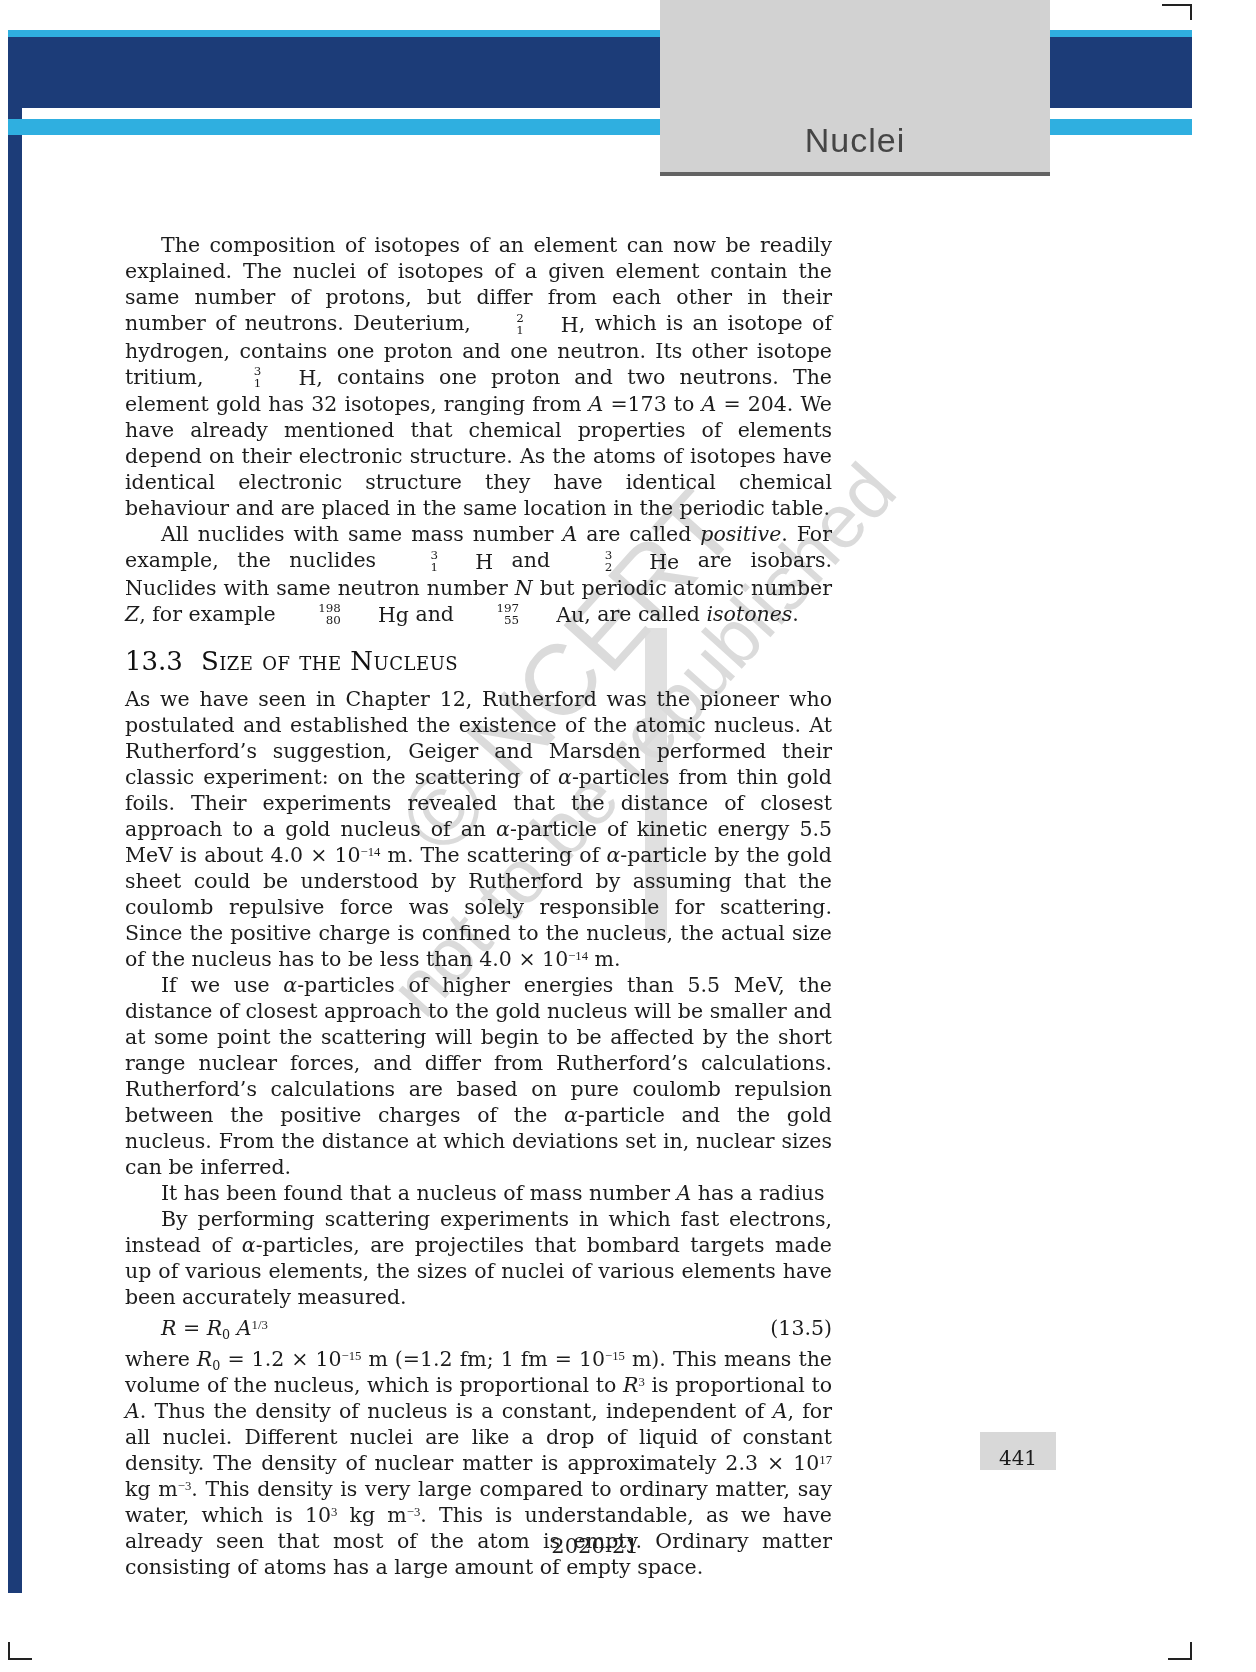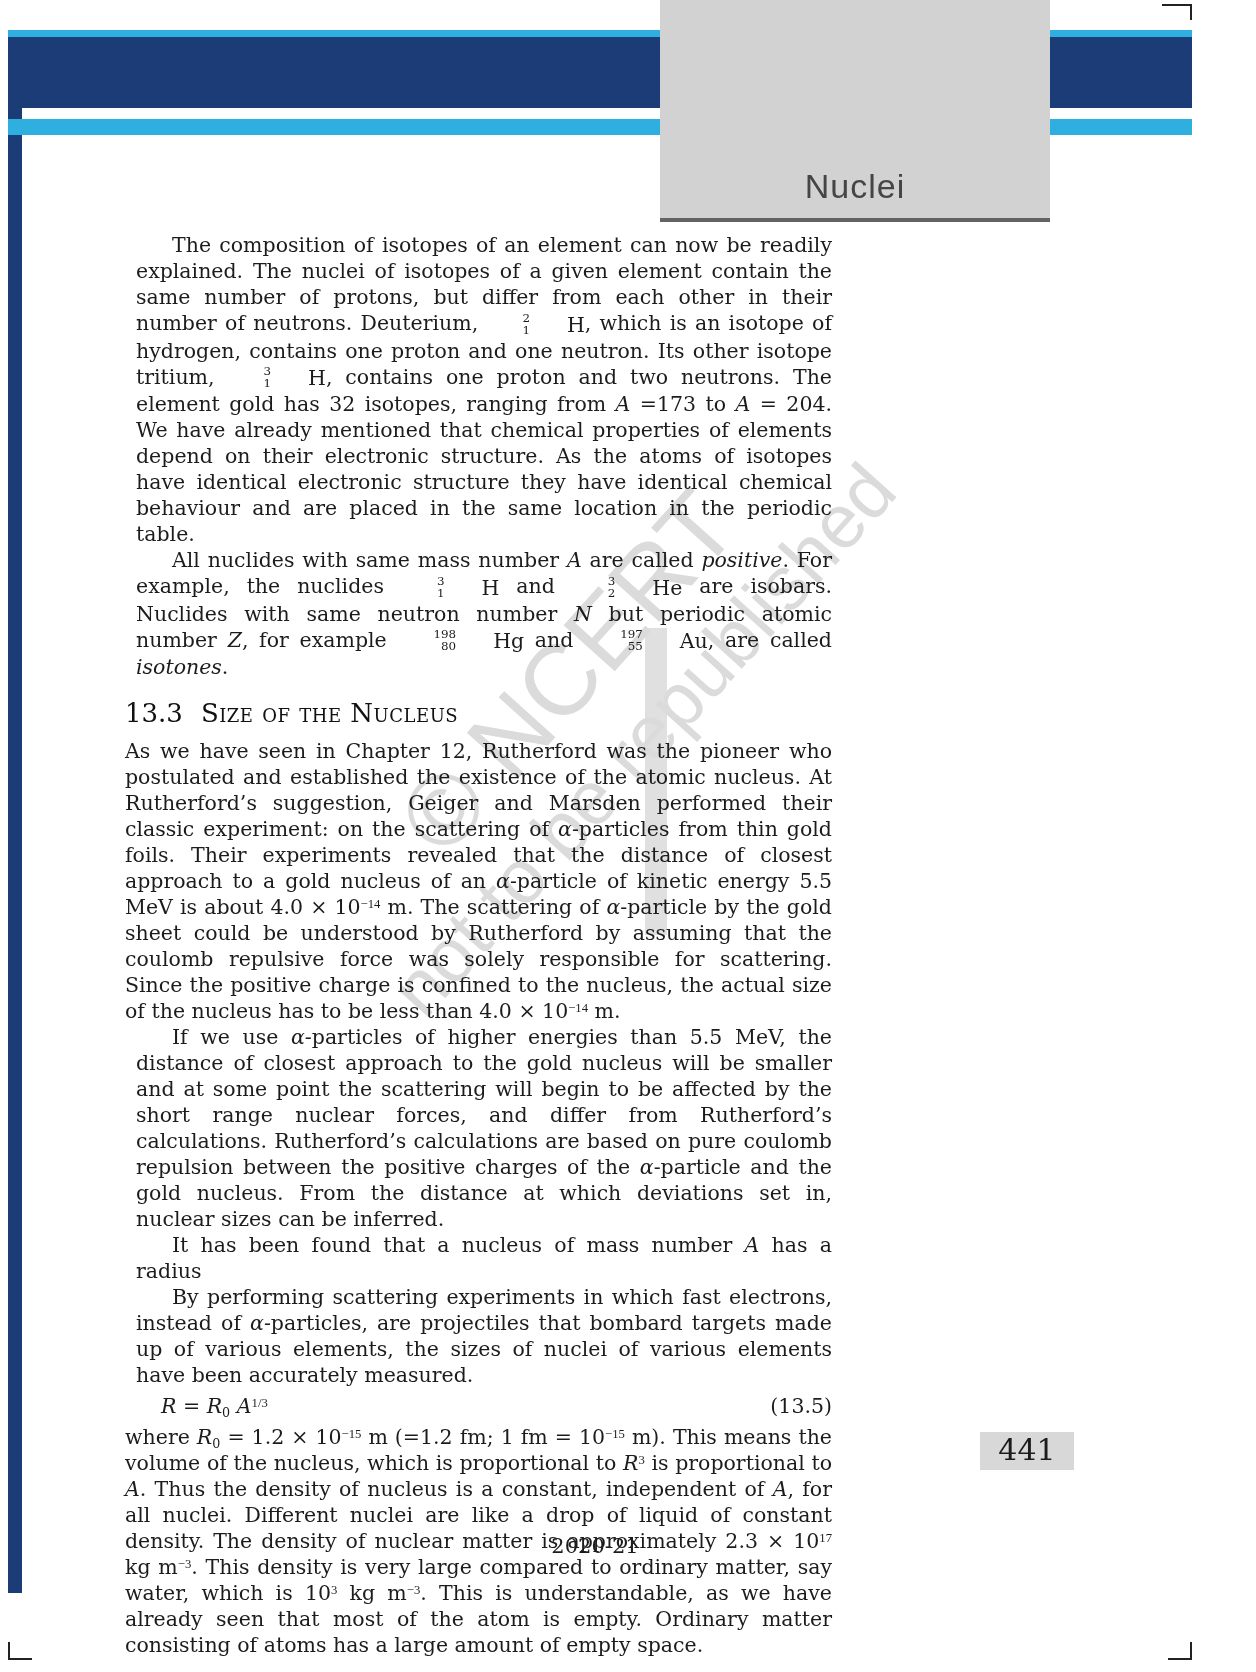--- a/index.html
+++ b/index.html
@@ -15,21 +15,21 @@
   }
 
   
   .left-bar   { position:absolute; left:8px;  top:30px;  width:14px;  height:1563px; background:#1c3c78; z-index:1; }
   .stripe-thin{ position:absolute; left:8px;  top:30px;  width:1184px; height:7px;   background:#2fafe0; z-index:1; }
   .band-navy  { position:absolute; left:8px;  top:37px;  width:1184px; height:71px;  background:#1c3c78; z-index:1; }
   .band-cyan  { position:absolute; left:8px;  top:119px; width:1184px; height:16px;  background:#2fafe0; z-index:1; }
 
   
   .chapter-box {
-    position:absolute; left:660px; top:0; width:390px; height:222px;
+    position:absolute; left:660px; top:0; width:390px; height:176px;
     background:#d2d2d2; border-bottom:4px solid #636363;
     display:flex; align-items:flex-end; justify-content:center;
     padding-bottom:12px; z-index:3;
   }
   .chapter-title {
     font-family:"Liberation Sans", sans-serif;
     font-size:34px; color:#454545; letter-spacing:1px;
   }
 
   
@@ -43,21 +43,21 @@
   .wm1 { font-size:100px; line-height:1.15; }
   .wm2 { font-size:76px;  line-height:1.15; }
   .wm-bar { position:absolute; left:645px; top:628px; width:22px; height:307px; background:#e0e0e0; z-index:0; }
 
   
   .content {
     position:absolute; left:125px; top:232px; width:707px; z-index:2;
     font-size:20.5px; line-height:26px; text-align:justify;
   }
   .para { margin:0; }
-  .para.indent { text-indent:36px;margin-left:11px; }
+  .para.indent { text-indent:36px; }
   .it { font-style: italic; }
   sup, sub { font-size:0.62em; vertical-align:baseline; position:relative; line-height:0; }
   sup { top:-0.45em;font-family:Liberation Serif, serif; }
   sub { top:0.28em; }
 
   .section-heading {
     display:flex; align-items:baseline;
     margin:20px 0 12px 0;
     font-weight:normal; font-size:26px; color:#111;
   }
@@ -69,23 +69,23 @@
     padding-left:36px; margin:5px 0 5px 0;gap:48px;
   }
 
   
   .nuclide { display:inline-flex; align-items:center; white-space:nowrap; vertical-align:middle; }
   .nstack  { display:inline-flex; flex-direction:column; align-items:flex-end; font-size:0.58em; line-height:1; margin-right:1px; }
   .nmass, .nz { display:block; }
 
   
   .pagenum-box {
-    position:absolute; left:980px; top:1432px; width:94px; height:38px;
-    background:#d8d8d8; display:flex; align-items:flex-start; justify-content:center;
-    font-size:30px; z-index:2;
+    position:absolute; left:980px; top:1432px; width:76px; height:38px;
+    background:#d8d8d8; display:flex; align-items:flex-end; justify-content:center;
+    font-size:20px; z-index:2;
   }
   .footer-year {
     position:absolute; left:0; top:1534px; width:1190px;
     text-align:center; font-size:21px; z-index:2;
   }
 
   
   .corner { position:absolute; z-index:4; }
   .corner.tr { right:64px; top:4px;    width:30px; height:16px; border-top:2px solid #222; border-right:2px solid #222; }
   .corner.bl { left:8px;   bottom:12px; width:24px; height:18px; border-left:2px solid #222; border-bottom:2px solid #222; }

